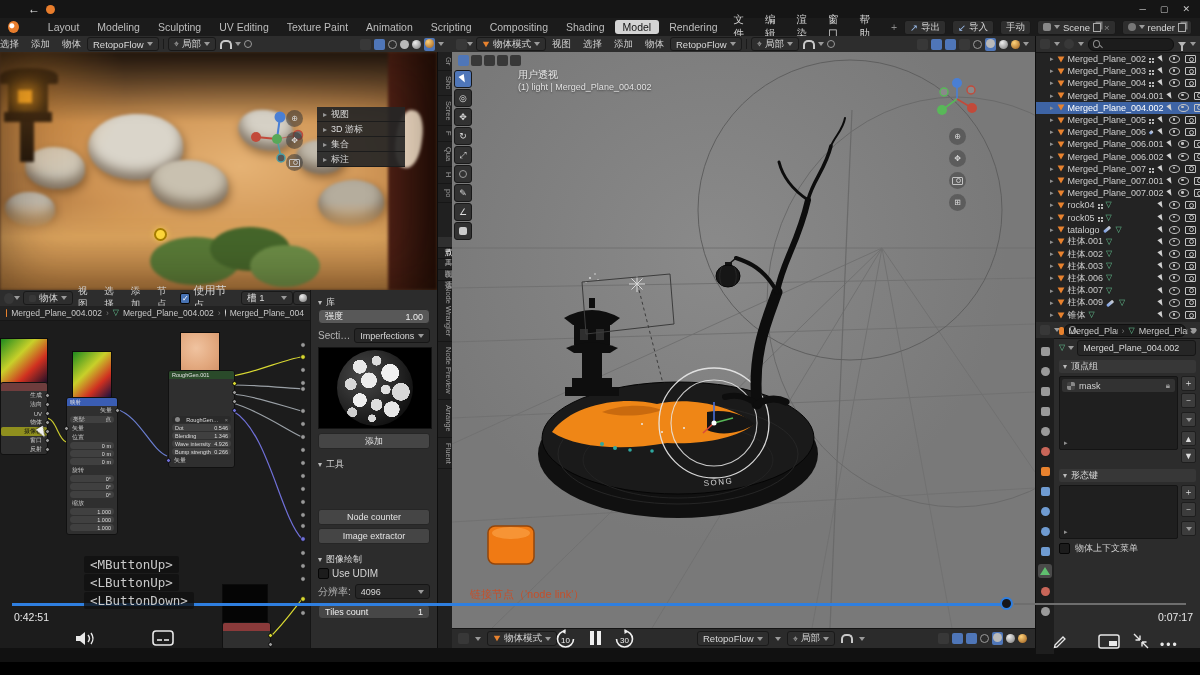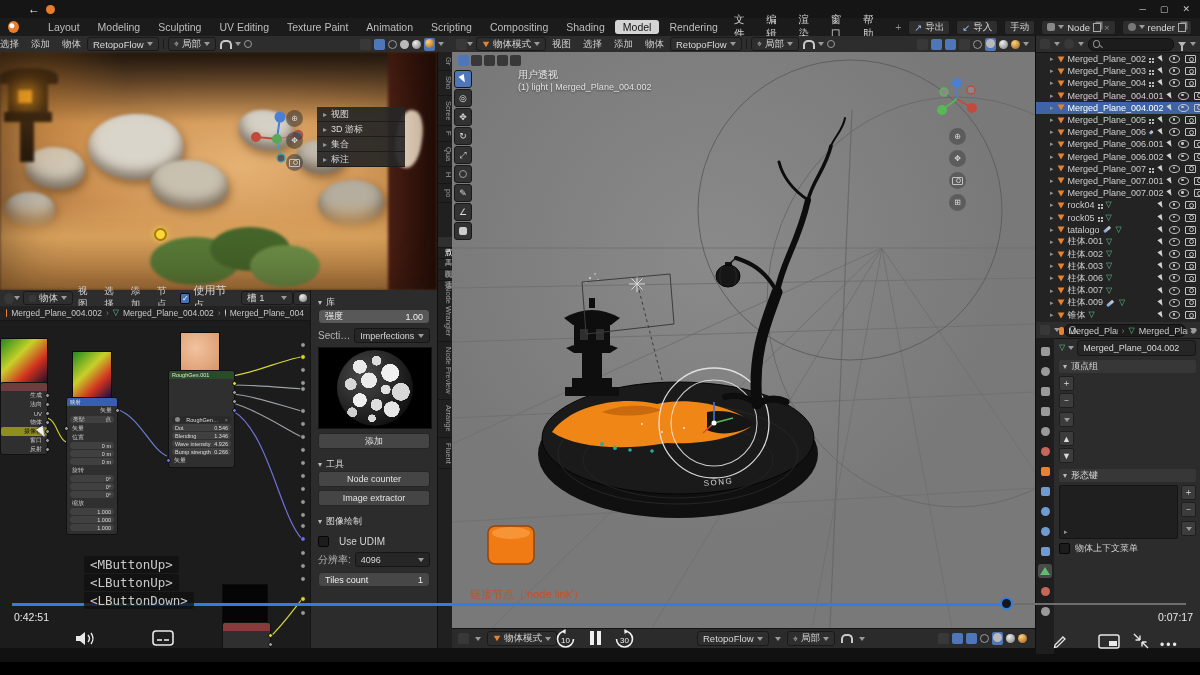--- a/index.html
+++ b/index.html
@@ -66,21 +66,21 @@
   .nrow.l{justify-content:flex-start;}
   .nrow.hl{background:#8f8f1e;color:#111;border-radius:2px;}
   .sock{position:absolute;width:5px;height:5px;border-radius:50%;background:#9a9a9a;border:1px solid #0c0c0c;box-sizing:border-box;}
   .sock.r{right:-3px;top:2px;}
   .sock.l{left:-3px;top:2px;}
   .vpill{background:#404040;border-radius:4px;margin:1px 3px;height:7px;display:flex;justify-content:space-between;align-items:center;padding:0 3px;font-size:5.5px;color:#ddd;}
   .npv{position:absolute;border:1px solid #0c0c0c;}
   
   .ne-side{left:310px;top:290px;width:127px;height:358px;background:#2c2c2c;border-left:1px solid #151515;box-sizing:border-box;padding:5px 7px;overflow:hidden;}
   .ph{display:flex;align-items:center;gap:4px;font-size:9px;color:#dadada;height:14px;}
-  .btn{background:#454545;border:1px solid #262626;border-radius:3px;height:14px;display:flex;align-items:center;justify-content:center;font-size:9px;color:#e3e3e3;}
+  .btn{background:#454545;border:1px solid #262626;border-radius:3px;height:14px;display:flex;align-items:center;justify-content:center;font-size:9px;color:#e3e3e3;margin-top:38px;}
   .slider{background:#585858;border:1px solid #2a2a2a;border-radius:4px;height:13px;display:flex;align-items:center;justify-content:space-between;padding:0 6px;font-size:9px;color:#f0f0f0;}
   .ddown{background:#262626;border:1px solid #161616;border-radius:3px;height:13px;display:flex;align-items:center;justify-content:space-between;padding:0 5px;font-size:9px;color:#d8d8d8;flex:1;}
   .spotball{width:76px;height:76px;border-radius:50%;
     background:
      radial-gradient(circle 7px at 30% 22%,#e9e9e9 97%,transparent),radial-gradient(circle 5px at 52% 14%,#dcdcdc 97%,transparent),
      radial-gradient(circle 9px at 70% 30%,#f0f0f0 97%,transparent),radial-gradient(circle 6px at 18% 45%,#d8d8d8 97%,transparent),
      radial-gradient(circle 8px at 42% 40%,#ececec 97%,transparent),radial-gradient(circle 5px at 64% 52%,#e0e0e0 97%,transparent),
      radial-gradient(circle 9px at 84% 55%,#d8d8d8 97%,transparent),radial-gradient(circle 7px at 30% 66%,#efefef 97%,transparent),
      radial-gradient(circle 6px at 52% 72%,#dedede 97%,transparent),radial-gradient(circle 8px at 72% 78%,#e6e6e6 97%,transparent),
      radial-gradient(circle 5px at 20% 82%,#cfcfcf 97%,transparent),radial-gradient(circle 4px at 46% 90%,#d8d8d8 97%,transparent),
@@ -166,21 +166,21 @@
       <span class="pill">
           <span style="color:#9ec0f0;">↙</span>
           <span>导入</span>
         </span>
       <span class="pill">
           <span>手动</span>
         </span>
       <span class="pill">
         <span class="sq" style="width:8px;height:8px;background:#888;"></span>
           <span class="car"></span>
-        <span>Node</span>
+        <span>Scene</span>
         <span class="i-copy"></span>
           <span style="color:#888;">×</span>
       </span>
       <span class="pill">
         <span class="sq" style="width:8px;height:8px;background:#777;border-radius:50%;"></span>
           <span class="car"></span>
         <span>render</span>
         <span class="i-copy"></span>
       </span>
     </span>
@@ -598,21 +598,21 @@
     <div class="ph" style="margin-top:8px;">
         <span style="font-size:8px;color:#bbb;">▾</span>
         <span>工具</span>
       </div>
     <div class="btn">Node counter</div>
     <div class="btn" style="margin-top:3px;">Image extractor</div>
     <div class="ph" style="margin-top:8px;">
         <span style="font-size:8px;color:#bbb;">▾</span>
         <span>图像绘制</span>
       </div>
-    <div class="flex" style="gap:10px;margin-top:8px;">
+    <div class="flex" style="gap:3px;margin-top:2px;">
       <span class="cb"></span>
       <span style="color:#d5d5d5;">Use UDIM</span>
     </div>
     <div class="flex" style="gap:4px;margin-top:5px;">
       <span style="color:#b5b5b5;">分辨率:</span>
       <span class="ddown">
           <span>4096</span>
           <span class="car"></span>
         </span>
     </div>
@@ -1188,20 +1188,28 @@
           <span class="car"></span>
         <span class="ddown" style="height:14px;">
             <span>Merged_Plane_004.002</span>
           </span>
       </div>
       <div class="phead2">
           <span style="font-size:8px;color:#bbb;">▾</span>
           <span>顶点组</span>
         </div>
       <div class="flex" style="align-items:flex-start;gap:3px;margin-top:3px;">
+        <div class="listbox" style="flex:1;height:72px;">
+          <div class="crow" style="margin:2px 2px 0 2px;">
+            <span class="sq" style="width:8px;height:8px;background:repeating-conic-gradient(#888 0 25%,#444 0 50%);"></span>
+            <span>mask</span>
+            <span style="margin-left:auto;color:#999;font-size:8px;">🔒︎</span>
+          </div>
+          <span style="position:absolute;left:4px;bottom:2px;color:#8f8f8f;font-size:7px;">▸</span>
+        </div>
         <div>
           <div class="sbtn">＋</div>
           <div class="sbtn">－</div>
           <div class="sbtn" style="margin-top:4px;">
               <span class="car"></span>
             </div>
           <div class="sbtn" style="margin-top:4px;">▲</div>
           <div class="sbtn">▼</div>
         </div>
       </div>

